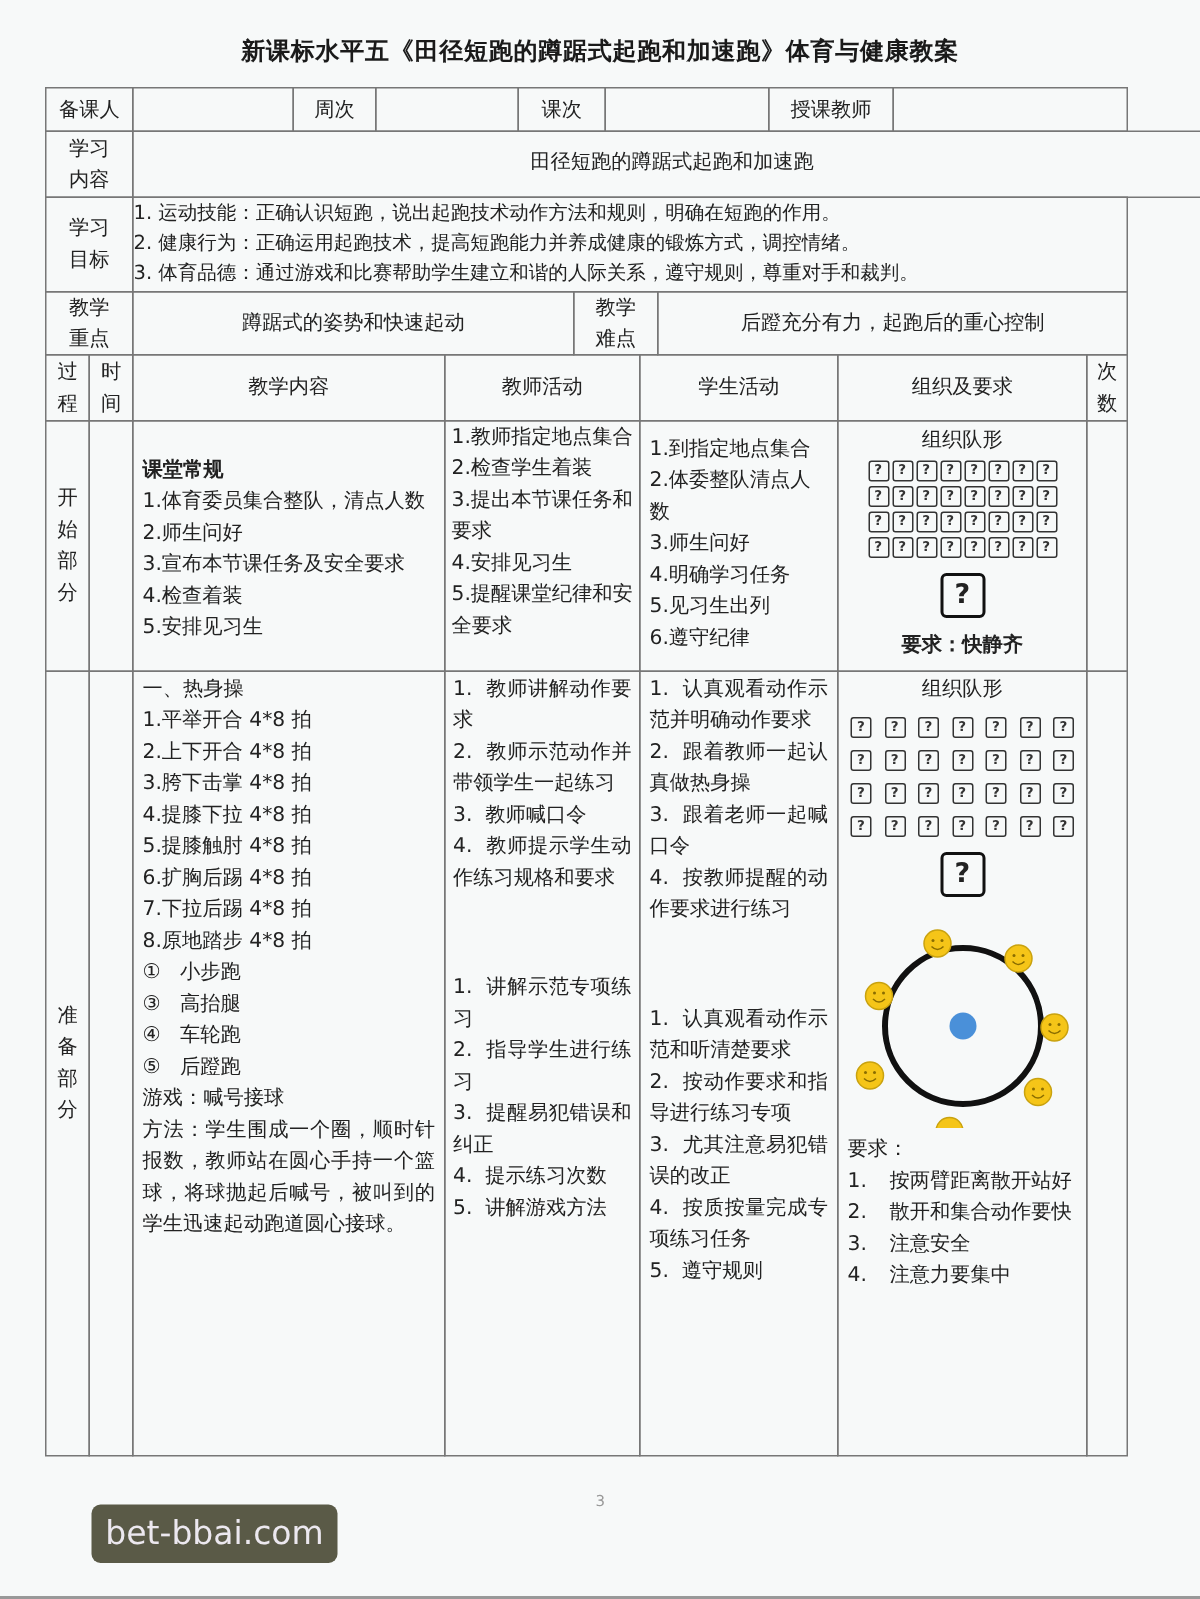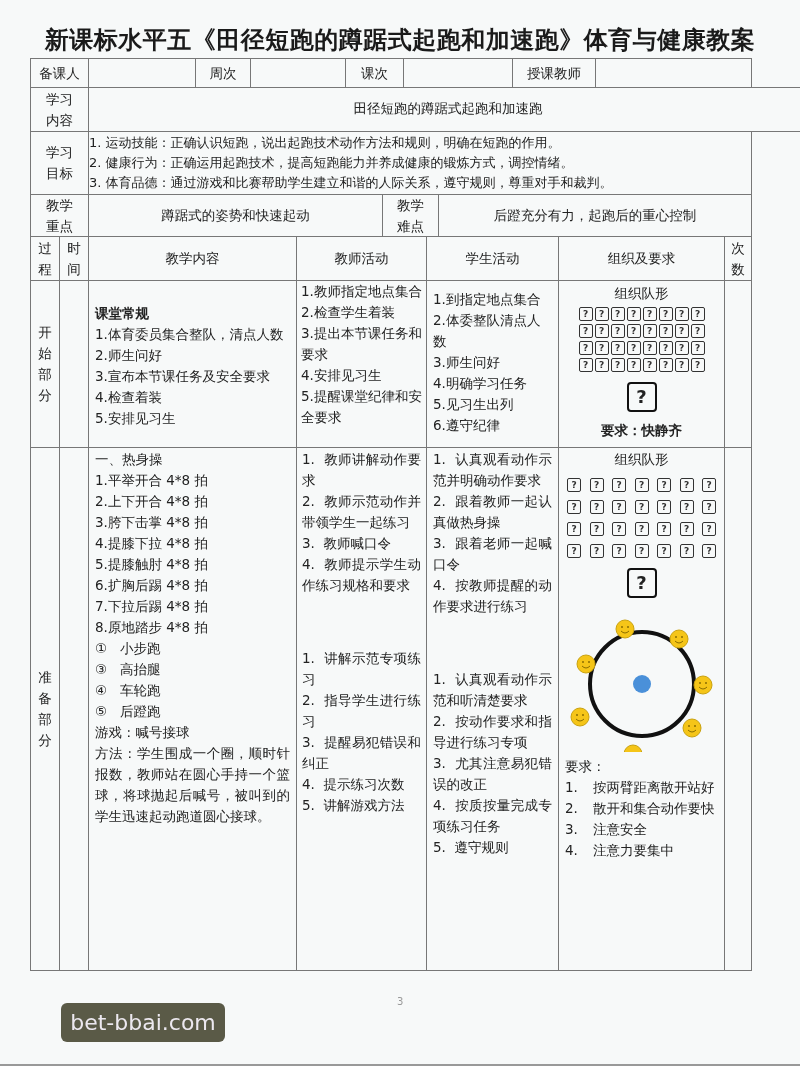--- a/index.html
+++ b/index.html
@@ -2,21 +2,21 @@
 <html><head>
 <meta charset="utf-8">
 <style>
   html, body { margin:0; padding:0; }
   body {
     width:800px; height:1066px; background:#f7f9f9; position:relative; overflow:hidden;
     font-family: "DejaVu Sans", "Liberation Sans", sans-serif; color:#222;
   }
   .title {
     position:absolute; left:0; top:24px; width:800px; text-align:center;
-    font-size:24px; font-weight:bold; color:#1a1a1a; letter-spacing:0.5px;
+    font-size:16px; font-weight:bold; color:#1a1a1a; letter-spacing:0.5px;
   }
   .cell { position:absolute; box-sizing:border-box; border:1px solid #777; }
   .center { display:flex; align-items:center; justify-content:center; text-align:center; }
   .t13b { font-size:13.5px; line-height:21px; }
   .vlabel { font-size:13.5px; line-height:21px; }
   .list { padding:4px 6px; font-size:13.5px; line-height:21px; }
   .list div { white-space:pre-wrap; }
   .justify { text-align:justify; }
   .grid-row { display:flex; justify-content:center; gap:2px; margin:3px 0; }
   .box { width:12px; height:12px; border:1.2px solid #333; border-radius:2px;

